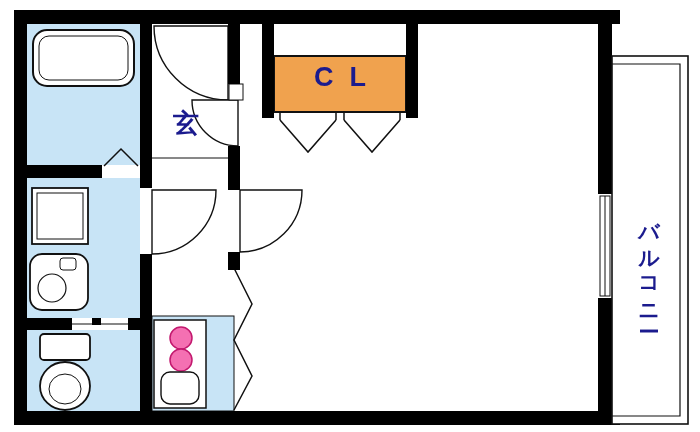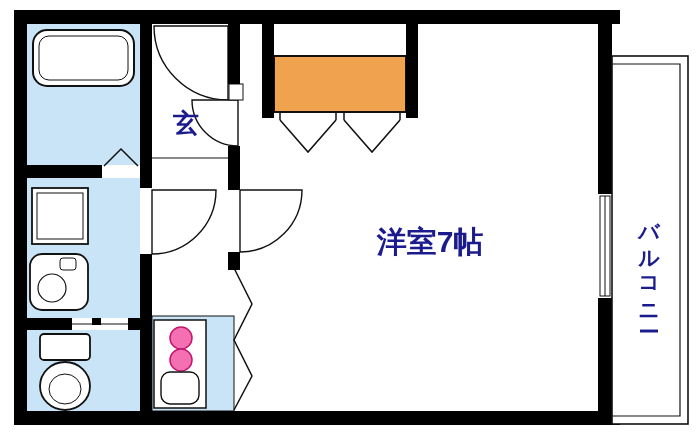--- a/index.html
+++ b/index.html
@@ -109,15 +109,15 @@
       <line x1="605" y1="196" x2="605" y2="296" stroke="#111111" stroke-width="1"></line>
     </g>
 
     <g>
       <rect x="612" y="56" width="76" height="368" fill="#ffffff" stroke="#111111" stroke-width="1.6"></rect>
       <polyline points="612,64 680,64 680,416 612,416" fill="none" stroke="#111111" stroke-width="1.2"></polyline>
     </g>
   </svg>
 
   <div class="label label-entrance">玄</div>
-  <div class="label label-room">洋室7帖</div>
+  <div class="label label-closet">CL</div>
   <div class="label label-balcony">バルコニー</div>
 </div>
 
 </body></html>

